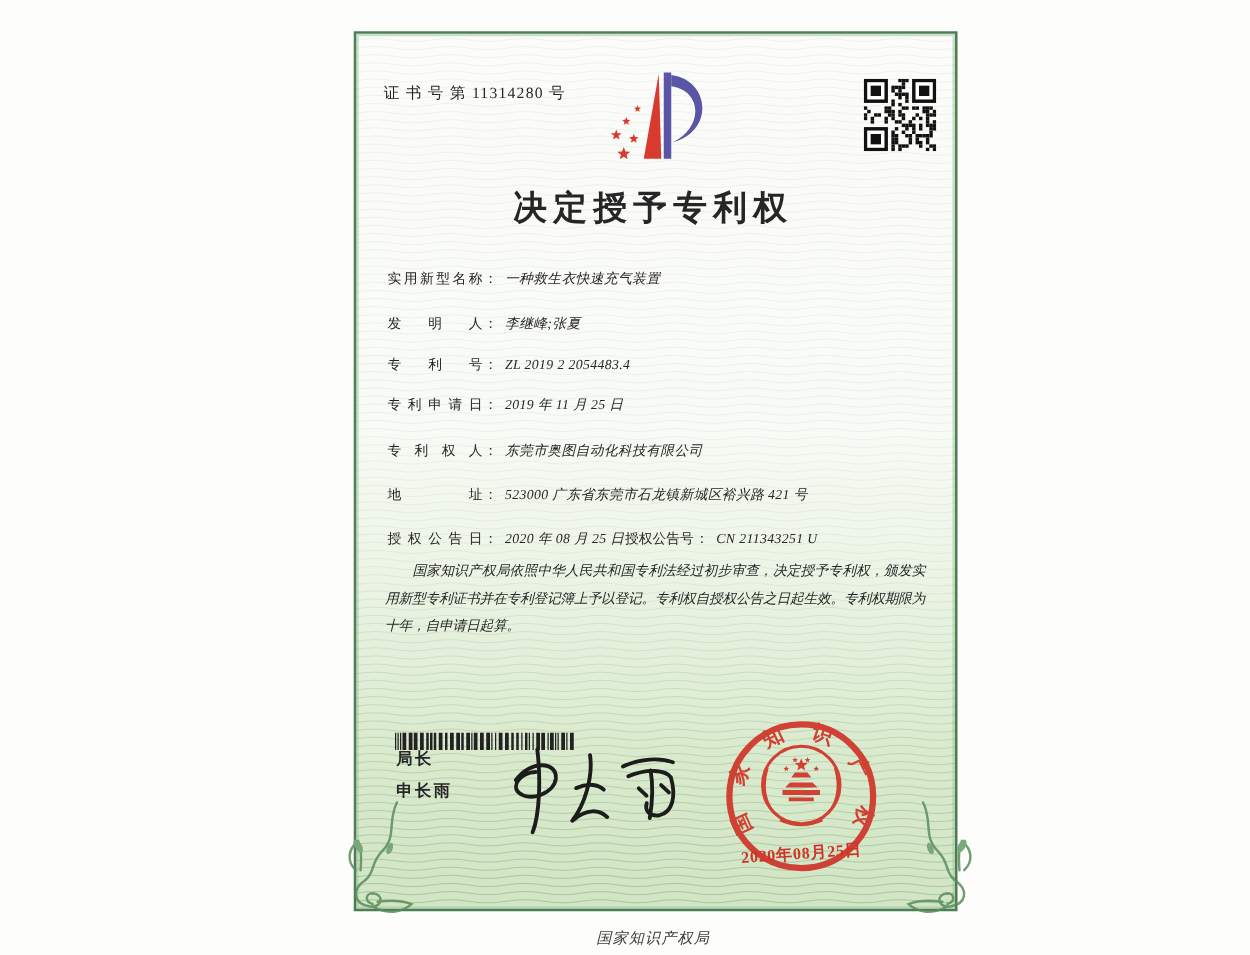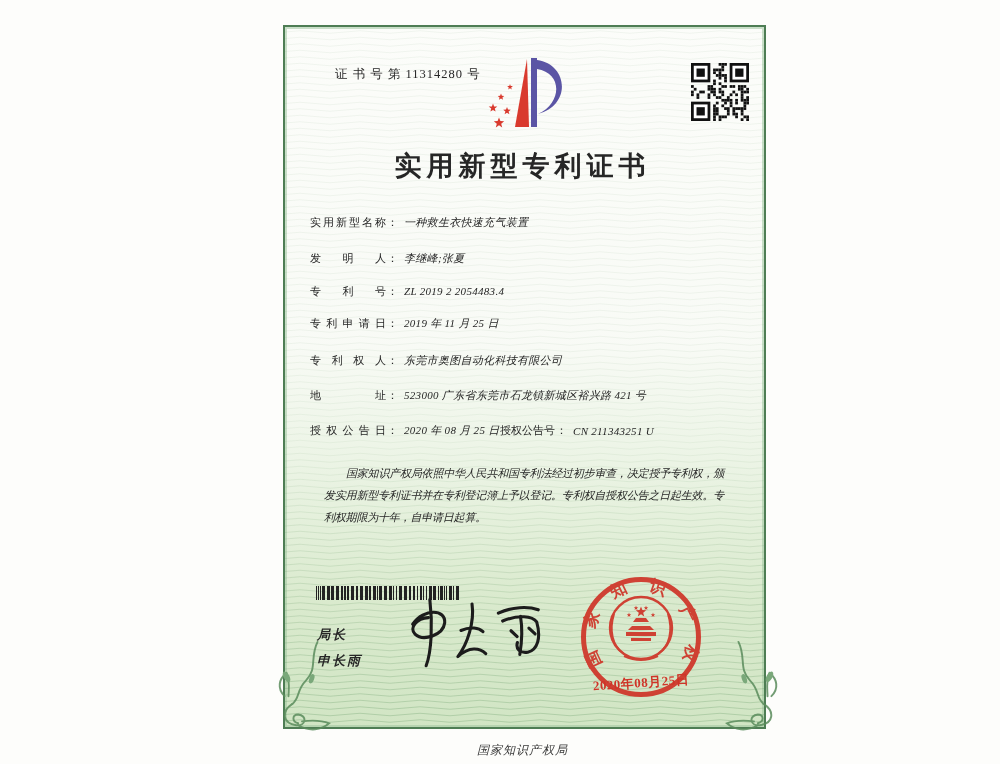--- a/index.html
+++ b/index.html
@@ -6,36 +6,36 @@
   .stage{position:relative;width:1000px;height:764px;background:#fdfdfb;overflow:hidden;
          font-family:"Liberation Serif","DejaVu Serif",serif;color:#262626;}
   
   .frame{position:absolute;left:283px;top:25px;width:479px;height:700px;
          border:2px solid #4e7d54;box-shadow:inset 0 0 0 2px rgba(160,198,160,.55);
          background:linear-gradient(180deg,rgba(248,251,246,.25) 0%,rgba(240,246,236,.35) 45%,
                     rgba(230,241,222,.75) 62%,rgba(216,233,203,.95) 82%,rgba(209,229,196,1) 100%);
          z-index:0;overflow:hidden;}
   .waves{position:absolute;left:0;top:0;}
   .content{position:absolute;left:0;top:0;width:1000px;height:764px;z-index:2;}
-  .certno{position:absolute;left:307px;top:66px;font-size:12.5px;letter-spacing:1px;margin-left:28px;}
+  .certno{position:absolute;left:307px;top:66px;font-size:12.5px;letter-spacing:1px;}
   .logo{position:absolute;left:484px;top:53px;}
   .qr{position:absolute;left:691px;top:63px;}
   .title{position:absolute;left:283px;top:148px;width:479px;text-align:center;
          font-size:27px;font-weight:bold;letter-spacing:5px;}
   .field{position:absolute;left:310px;display:flex;align-items:baseline;font-size:11px;white-space:nowrap;}
   .flabel{display:inline-block;width:76px;text-align:justify;text-align-last:justify;}
   .fcolon{margin:0 6px 0 1px;}
   .fvalue{letter-spacing:.3px;font-style:italic;}
   .pair2{position:absolute;left:190px;top:0;display:flex;align-items:center;}
   .paras{position:absolute;left:308px;top:447px;width:432px;font-size:11px;line-height:21.8px;
          font-style:italic;letter-spacing:-.2px;text-align:justify;}
-  .paras p{margin:16px;text-indent:2em;}
+  .paras p{margin:0;text-indent:2em;}
   .barcode{position:absolute;left:316px;top:586px;}
-  .signer{position:absolute;left:317px;top:622px;font-family:"Liberation Sans","DejaVu Sans",sans-serif;
-          font-size:13px;font-weight:600;line-height:26px;letter-spacing:2px;font-style:italic;}
+  .signer{position:absolute;left:317px;top:594px;font-family:"Liberation Sans","DejaVu Sans",sans-serif;
+          font-size:13px;font-weight:600;line-height:26px;letter-spacing:2px;}
   .signature{position:absolute;left:395px;top:592px;transform:rotate(-2deg);}
   .seal{position:absolute;left:576px;top:572px;opacity:.92;}
   .sealdate{position:absolute;left:574px;top:674px;width:134px;text-align:center;color:#cf3428;
             font-size:13px;font-weight:bold;letter-spacing:.5px;transform:rotate(-4deg);
             font-family:"Liberation Serif",serif;}
   .flourish{position:absolute;z-index:3;}
   .flourish.right{transform:scaleX(-1);}
   .pagefoot{position:absolute;left:283px;top:707px;width:479px;text-align:center;font-size:11px;letter-spacing:1.5px;}
   .backnote{position:absolute;left:283px;top:742px;width:479px;text-align:center;font-size:12px;
             font-style:italic;letter-spacing:1px;color:#3a3a3a;}
@@ -292,21 +292,21 @@
         <rect x="52.476190476190474" y="52.476190476190474" width="2.761904761904762" height="2.761904761904762" fill="#111"></rect>
         <rect x="55.23809523809524" y="24.857142857142858" width="2.761904761904762" height="2.761904761904762" fill="#111"></rect>
         <rect x="55.23809523809524" y="27.61904761904762" width="2.761904761904762" height="2.761904761904762" fill="#111"></rect>
         <rect x="55.23809523809524" y="33.14285714285714" width="2.761904761904762" height="2.761904761904762" fill="#111"></rect>
         <rect x="55.23809523809524" y="35.904761904761905" width="2.761904761904762" height="2.761904761904762" fill="#111"></rect>
         <rect x="55.23809523809524" y="38.666666666666664" width="2.761904761904762" height="2.761904761904762" fill="#111"></rect>
         <rect x="55.23809523809524" y="52.476190476190474" width="2.761904761904762" height="2.761904761904762" fill="#111"></rect>
         <rect x="55.23809523809524" y="55.23809523809524" width="2.761904761904762" height="2.761904761904762" fill="#111"></rect>
       </svg>
 
-    <div class="title">实用新型专利证书</div>
+    <div class="title">决定授予专利权</div>
 
     <div class="field" style="top:215px">
       <span class="flabel">实用新型名称</span>
         <span class="fcolon">：</span>
         <span class="fvalue">一种救生衣快速充气装置</span>
     </div>
     <div class="field" style="top:251px">
       <span class="flabel">发明人</span>
         <span class="fcolon">：</span>
         <span class="fvalue">李继峰;张夏</span>

